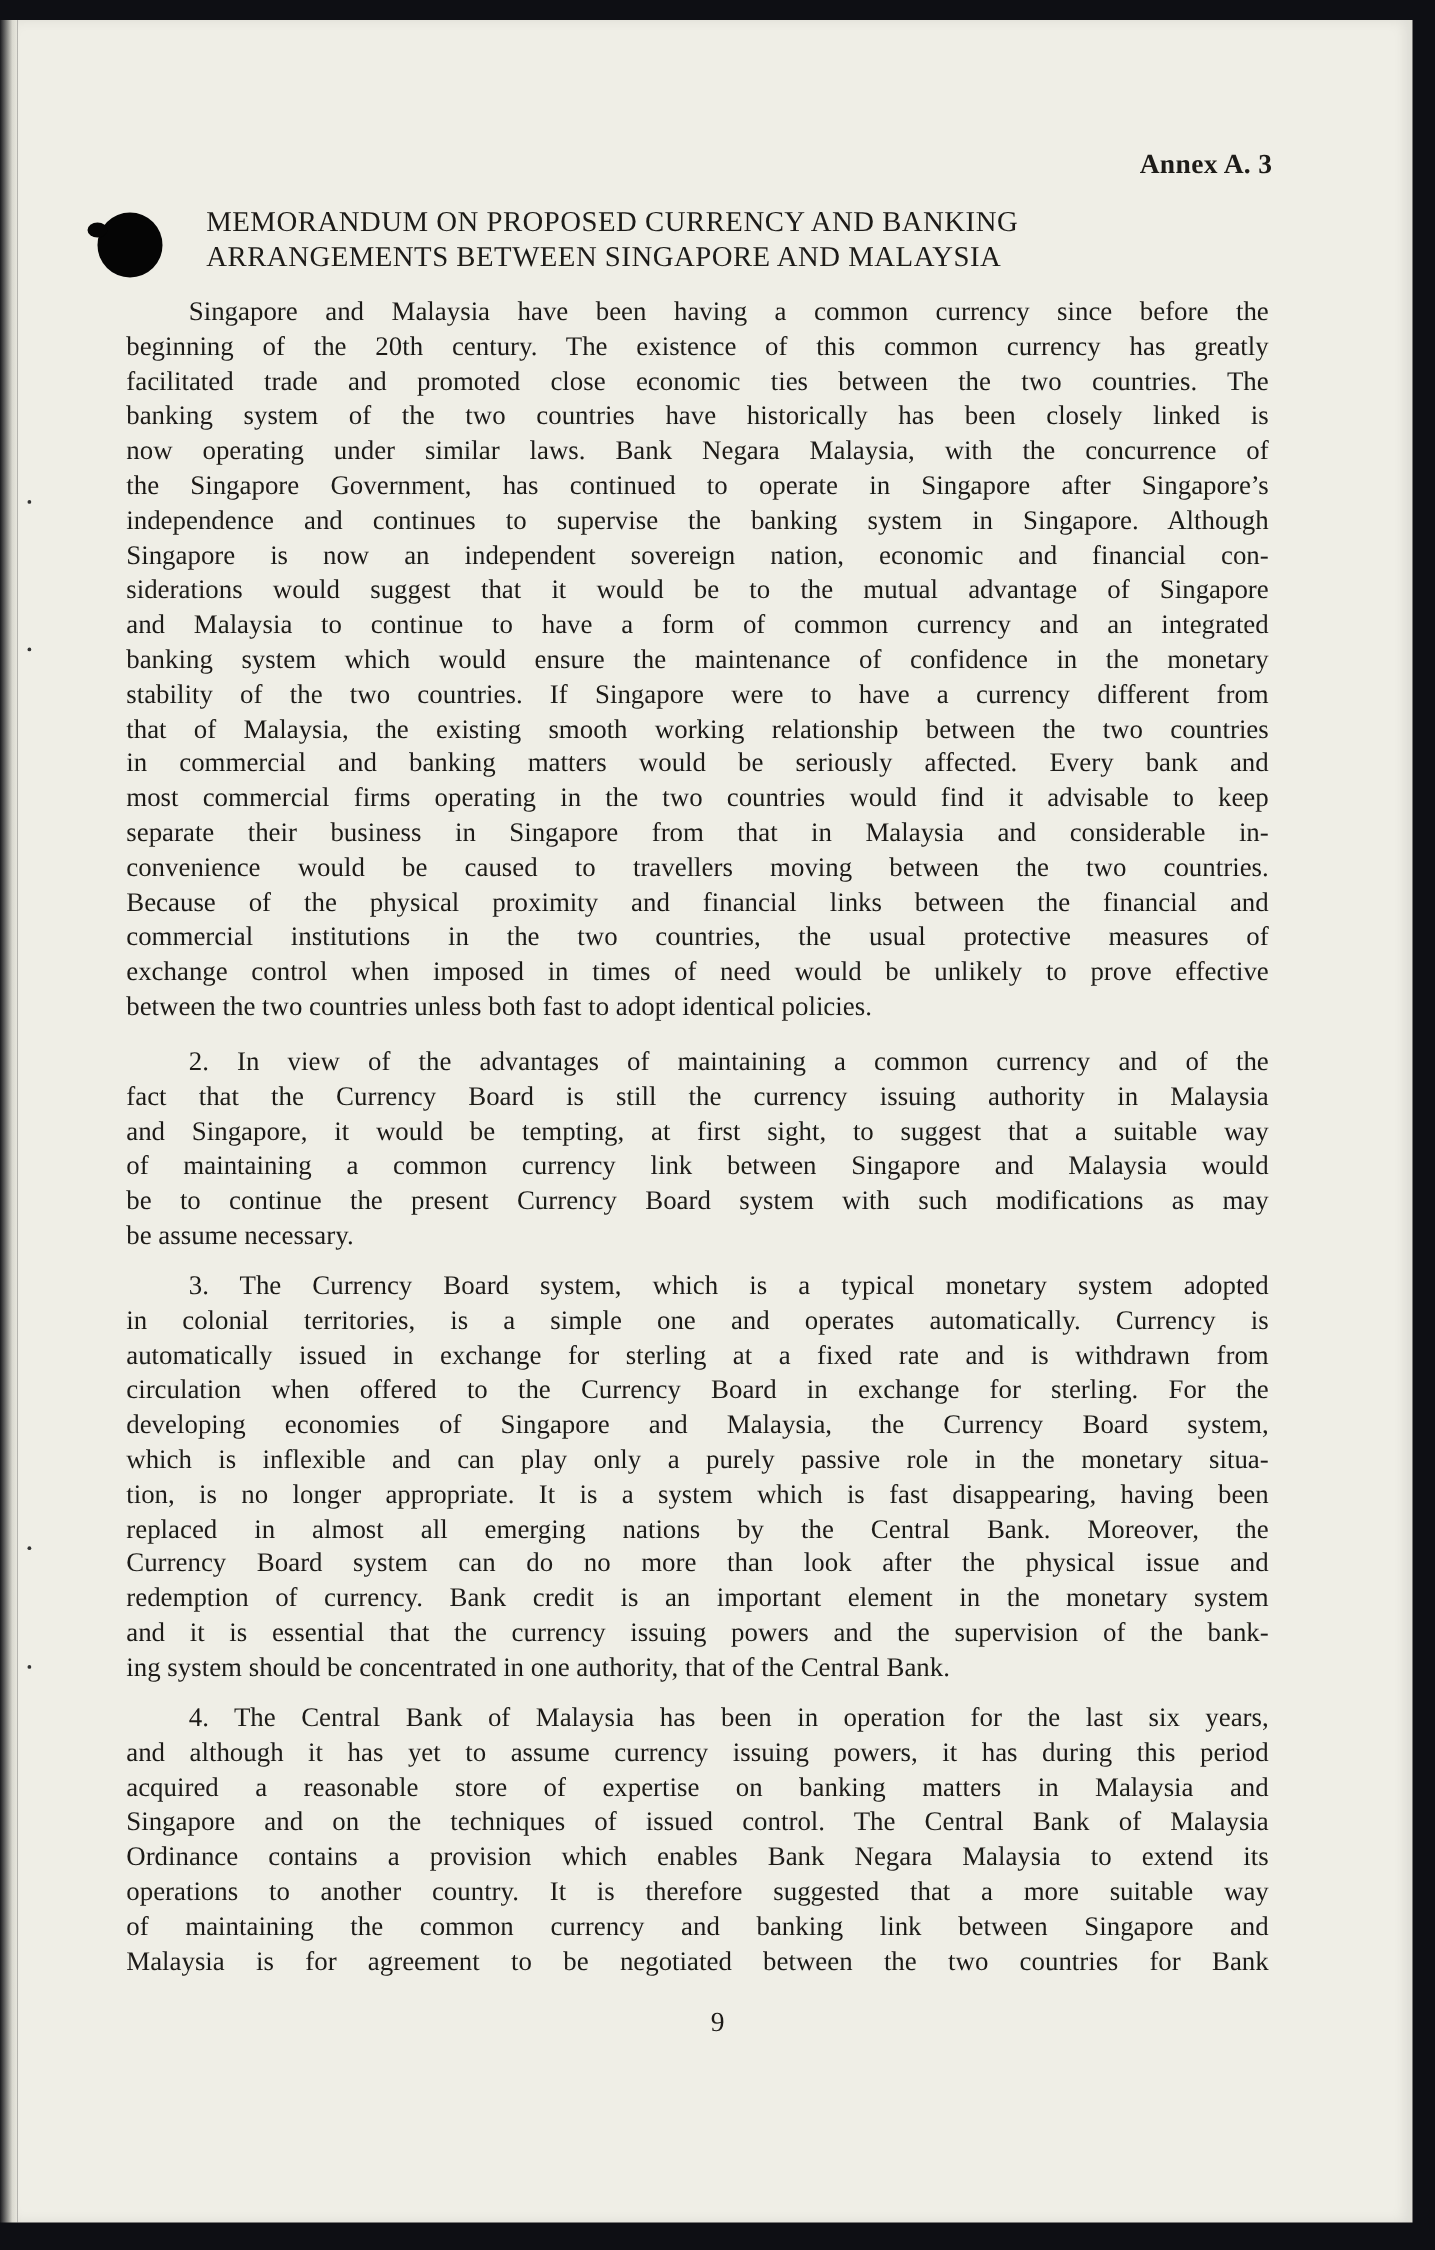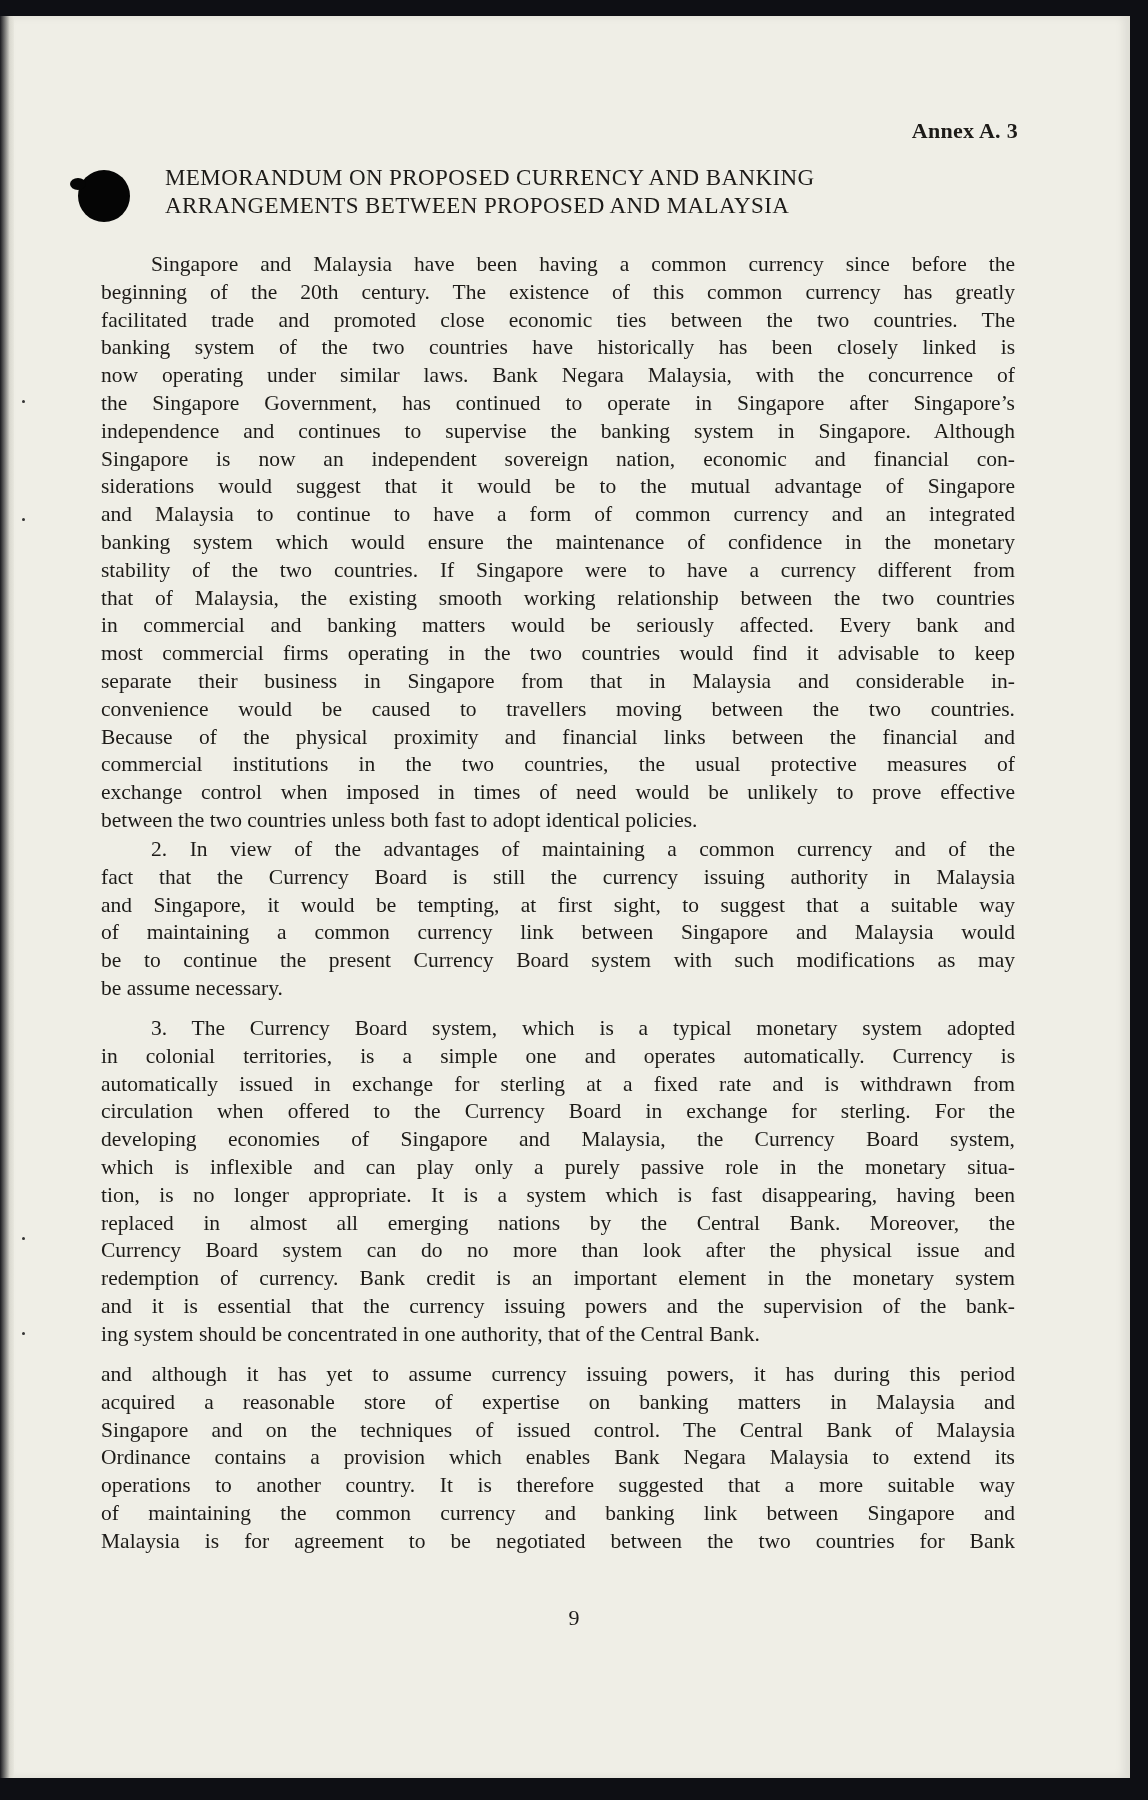--- a/index.html
+++ b/index.html
@@ -29,24 +29,24 @@
 <div class="punch"></div>
 <div class="mark" style="left:22px;top:400px;"></div>
 <div class="mark" style="left:22px;top:518px;"></div>
 <div class="mark" style="left:22px;top:1237px;"></div>
 <div class="mark" style="left:22px;top:1332px;"></div>
 
 <div class="annex">Annex A. 3</div>
 
 <div class="title">
   <div>MEMORANDUM ON PROPOSED CURRENCY AND BANKING</div>
-  <div>ARRANGEMENTS BETWEEN PROPOSED AND MALAYSIA</div>
+  <div>ARRANGEMENTS BETWEEN SINGAPORE AND MALAYSIA</div>
 </div>
 
-<div class="body" style="top:236px;margin-top:15px;">
+<div class="body" style="top:236px;">
     <span class="line indent">Singapore and Malaysia have been having a common currency since before the</span>
     <span class="line">beginning of the 20th century. The existence of this common currency has greatly</span>
     <span class="line">facilitated trade and promoted close economic ties between the two countries. The</span>
     <span class="line">banking system of the two countries have historically has been closely linked is</span>
     <span class="line">now operating under similar laws. Bank Negara Malaysia, with the concurrence of</span>
     <span class="line">the Singapore Government, has continued to operate in Singapore after Singapore’s</span>
     <span class="line">independence and continues to supervise the banking system in Singapore. Although</span>
     <span class="line">Singapore is now an independent sovereign nation, economic and financial con-</span>
     <span class="line">siderations would suggest that it would be to the mutual advantage of Singapore</span>
     <span class="line">and Malaysia to continue to have a form of common currency and an integrated</span>
@@ -78,20 +78,21 @@
     <span class="line">developing economies of Singapore and Malaysia, the Currency Board system,</span>
     <span class="line">which is inflexible and can play only a purely passive role in the monetary situa-</span>
     <span class="line">tion, is no longer appropriate. It is a system which is fast disappearing, having been</span>
     <span class="line">replaced in almost all emerging nations by the Central Bank. Moreover, the</span>
     <span class="line">Currency Board system can do no more than look after the physical issue and</span>
     <span class="line">redemption of currency. Bank credit is an important element in the monetary system</span>
     <span class="line">and it is essential that the currency issuing powers and the supervision of the bank-</span>
     <span class="line last">ing system should be concentrated in one authority, that of the Central Bank.</span>
   </div>
 <div class="body" style="top:1361px;">
+    <span class="line indent">4.  The Central Bank of Malaysia has been in operation for the last six years,</span>
     <span class="line">and although it has yet to assume currency issuing powers, it has during this period</span>
     <span class="line">acquired a reasonable store of expertise on banking matters in Malaysia and</span>
     <span class="line">Singapore and on the techniques of issued control. The Central Bank of Malaysia</span>
     <span class="line">Ordinance contains a provision which enables Bank Negara Malaysia to extend its</span>
     <span class="line">operations to another country. It is therefore suggested that a more suitable way</span>
     <span class="line">of maintaining the common currency and banking link between Singapore and</span>
     <span class="line">Malaysia is for agreement to be negotiated between the two countries for Bank</span>
   </div>
 
 <div class="pnum">9</div>

